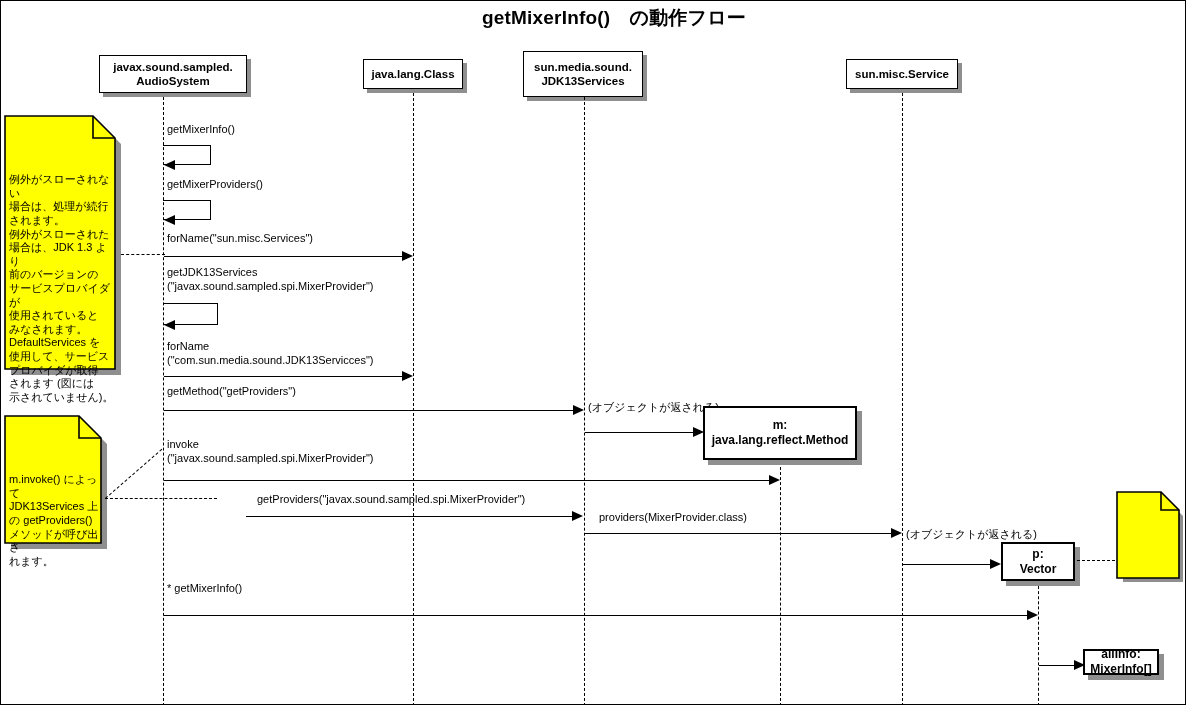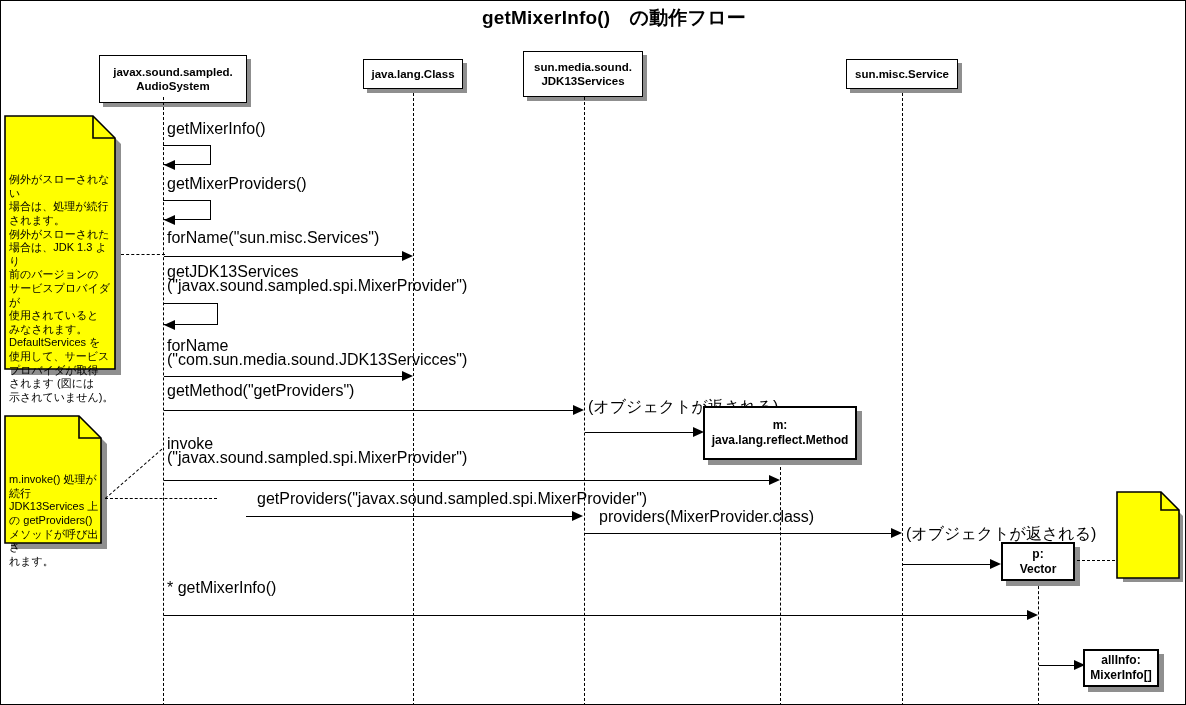--- a/index.html
+++ b/index.html
@@ -68,21 +68,21 @@
     position:absolute;
     width:0;height:0;
     border-top:5px solid transparent;
     border-bottom:5px solid transparent;
   }
   .arrow-r{border-left:11px solid #000;}
   .arrow-l{border-right:11px solid #000;}
 
   .msg-label{
     position:absolute;
-    font-size:16px;color:#000;
+    font-size:11px;color:#000;
     line-height:14px;
     white-space:pre-line;
     text-align:left;
   }
 
   
   .selfcall{
     position:absolute;
     border:1.3px solid #000;
     border-left:none;
@@ -115,21 +115,21 @@
     transform-origin:0 0;
   }
 </style>
 </head>
 <body>
 
 <div id="stage">
 
   <div class="title" style="top:2px;">getMixerInfo()　の動作フロー</div>
 
-  <div class="lifeline-head" style="left:98px;top:54px;width:148px;height:48px;">javax.sound.sampled.
+  <div class="lifeline-head" style="left:98px;top:54px;width:148px;height:38px;">javax.sound.sampled.
 AudioSystem</div>
   <div class="lifeline-head" style="left:362px;top:58px;width:100px;height:30px;">java.lang.Class</div>
   <div class="lifeline-head" style="left:522px;top:50px;width:120px;height:46px;">sun.media.sound.
 JDK13Services</div>
   <div class="lifeline-head" style="left:845px;top:58px;width:112px;height:30px;">sun.misc.Service</div>
 
   <div class="lifeline" style="left:162px;top:96px;height:609px;"></div>
   <div class="lifeline" style="left:412px;top:92px;height:613px;"></div>
   <div class="lifeline" style="left:583px;top:96px;height:609px;"></div>
   <div class="lifeline" style="left:901px;top:92px;height:613px;"></div>
@@ -189,21 +189,21 @@
 
   <div class="obj-box" style="left:1000px;top:541px;width:74px;height:39px;">p:
 Vector</div>
 
   <div class="msg-label" style="left:166px;top:580px;">* getMixerInfo()</div>
   <div class="msg-line" style="left:163px;top:614px;width:868px;"></div>
   <div class="arrow-r" style="left:1026px;top:609px;"></div>
 
   <div class="msg-line" style="left:1038px;top:664px;width:42px;"></div>
   <div class="arrow-r" style="left:1073px;top:659px;"></div>
-  <div class="obj-box" style="left:1082px;top:648px;width:76px;height:38px;">allInfo:
+  <div class="obj-box" style="left:1082px;top:648px;width:76px;height:26px;">allInfo:
 MixerInfo[]</div>
 
   <div class="note" style="left:2px;top:113px;width:118px;height:261px;background:transparent;">
     <svg class="note-shape" viewBox="0 0 118 261" preserveAspectRatio="none">
       <polygon points="4,4 92,4 114,26 114,257 4,257" fill="#8f8f8f" transform="translate(4,4)"></polygon>
       <polygon points="0,0 88,0 110,22 110,253 0,253" fill="#ffff00" stroke="#000000" stroke-width="1.6" transform="translate(2,2)"></polygon>
       <polyline points="88,0 88,22 110,22" fill="none" stroke="#000000" stroke-width="1.6" transform="translate(2,2)"></polyline>
     </svg>
     <span class="note-txt" style="padding-top:26px;display:block;">例外がスローされない
 場合は、処理が続行
@@ -222,21 +222,21 @@
   </div>
 
   <div class="connector" style="left:120px;top:253px;width:44px;"></div>
 
   <div class="note" style="left:2px;top:413px;width:104px;height:135px;background:transparent;">
     <svg class="note-shape" viewBox="0 0 104 135" preserveAspectRatio="none">
       <polygon points="4,4 78,4 100,26 100,131 4,131" fill="#8f8f8f" transform="translate(4,4)"></polygon>
       <polygon points="0,0 74,0 96,22 96,127 0,127" fill="#ffff00" stroke="#000000" stroke-width="1.6" transform="translate(2,2)"></polygon>
       <polyline points="74,0 74,22 96,22" fill="none" stroke="#000000" stroke-width="1.6" transform="translate(2,2)"></polyline>
     </svg>
-    <span class="note-txt" style="padding-top:26px;display:block;">m.invoke() 処理が続行
+    <span class="note-txt" style="padding-top:26px;display:block;">m.invoke() によって
 JDK13Services 上
 の getProviders()
 メソッドが呼び出さ
 れます。</span>
   </div>
 
   <div class="connector" style="left:104px;top:497px;width:75px;transform:rotate(-41deg);"></div>
   <div class="connector" style="left:104px;top:497px;width:112px;"></div>
 
   <div class="note" style="left:1114px;top:489px;width:68px;height:92px;background:transparent;">

